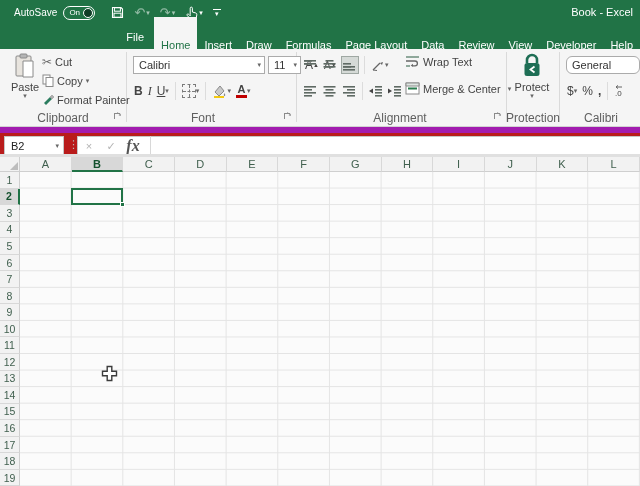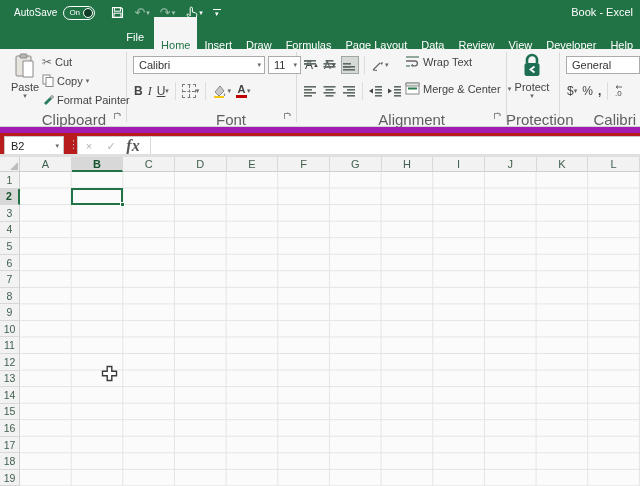--- a/index.html
+++ b/index.html
@@ -27,21 +27,21 @@
 
   
   #tabbar { position:absolute; left:0; top:25px; width:640px; height:24px; background:#217346; display:flex; align-items:flex-end;justify-content:flex-end; }
   .tab { height:24px; line-height:24px; padding:16px 7px; color:#fff; font-size:11px; white-space:nowrap; cursor:default; }
   .tab.first { margin-left:2px; padding:0 10px; }
   .tab.active { background:#f5f5f5; color:#217346; }
 
   
   #ribbon { position:absolute; left:0; top:49px; width:640px; height:78px; background:#f5f5f5; border-bottom:1px solid #d2d2d2; font-size:11px; color:#444; }
   .gsep { position:absolute; top:3px; height:70px; width:1px; background:#dadada; }
-  .glabel { position:absolute; top:62px; font-size:15px; color:#5f5f5f; text-align:right; }
+  .glabel { position:absolute; top:62px; font-size:12px; color:#5f5f5f; text-align:center; }
   .launcher { position:absolute; top:63px; width:10px; height:10px; }
   .launcher:before { content:""; position:absolute; left:1px; top:1px; width:5px; height:5px; border-left:1px solid #8a8a8a; border-top:1px solid #8a8a8a; }
   .launcher:after { content:"\2198"; position:absolute; left:3px; top:-2px; font-size:7px; color:#8a8a8a; }
   .bigbtn { position:absolute; display:flex; flex-direction:column; align-items:center; }
   .bigbtn .cap { margin-top:2px; }
   .drop { font-size:7px; color:#666; line-height:6px; }
   .smallrow { position:absolute; display:flex; align-items:center; gap:3px; }
   .ico { display:inline-flex; align-items:center; justify-content:center; }
   .btn-box { display:inline-flex; align-items:center; justify-content:center; height:18px; padding:0 1px; }
   .btn-box.sel { background:#d5dad7; border:1px solid #9fa8a3; }
@@ -381,21 +381,21 @@
             <rect x="3.5" y="10" width="15" height="13" rx="2.5" fill="#1e6e55"></rect>
             <path d="M13.5 13.5 l-4 3 4 3" fill="none" stroke="#fff" stroke-width="1.8"></path>
           </svg>
       </span>
       <span class="cap">Protect</span>
       <span class="drop">▾</span>
     </div>
     <div class="glabel" style="left:506px; width:53px;">Protection</div>
 
     <div class="smallrow" style="left:566px; top:7px; right:0;">
-      <span class="combo" style="width:74px;">
+      <span class="combo" style="width:74px;border-radius:6px;">
         <span class="cv">General</span>
       </span>
     </div>
     <div class="smallrow" style="left:566px; top:33px;">
       <span class="btn-box">
           <span class="numglyph">$</span>
           <span class="drop">▾</span>
         </span>
       <span class="btn-box">
           <span class="numglyph">%</span>

